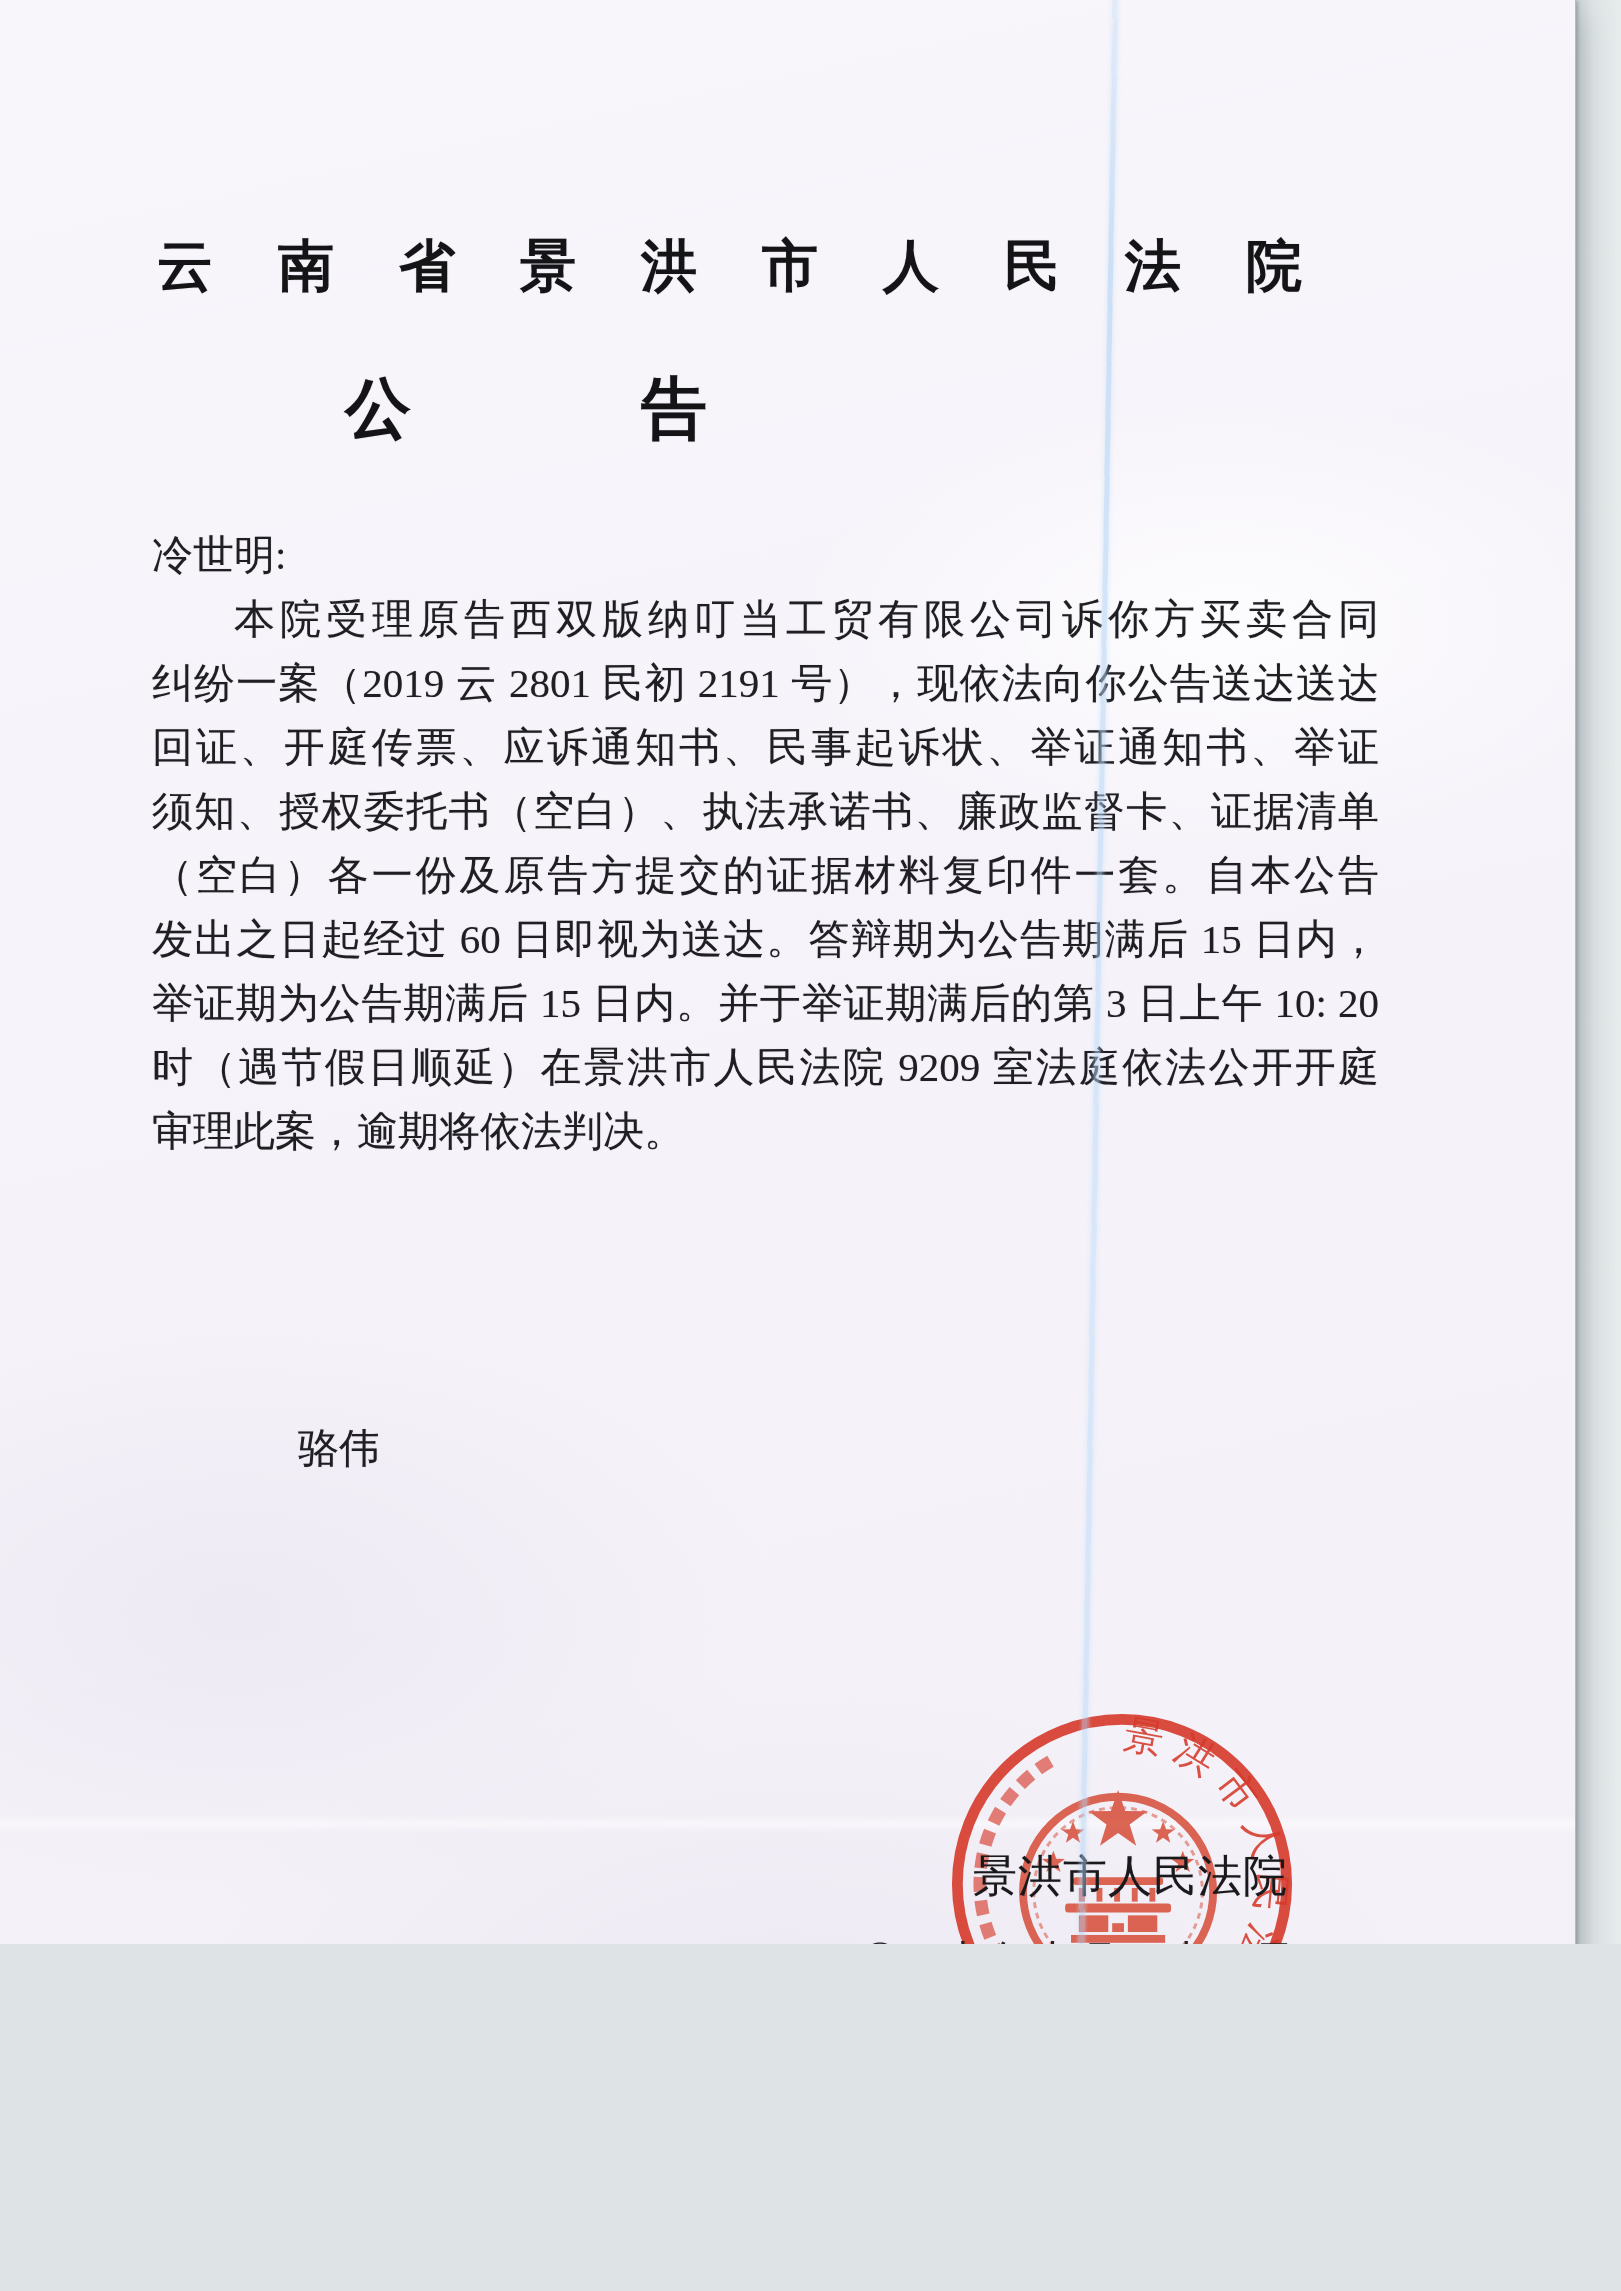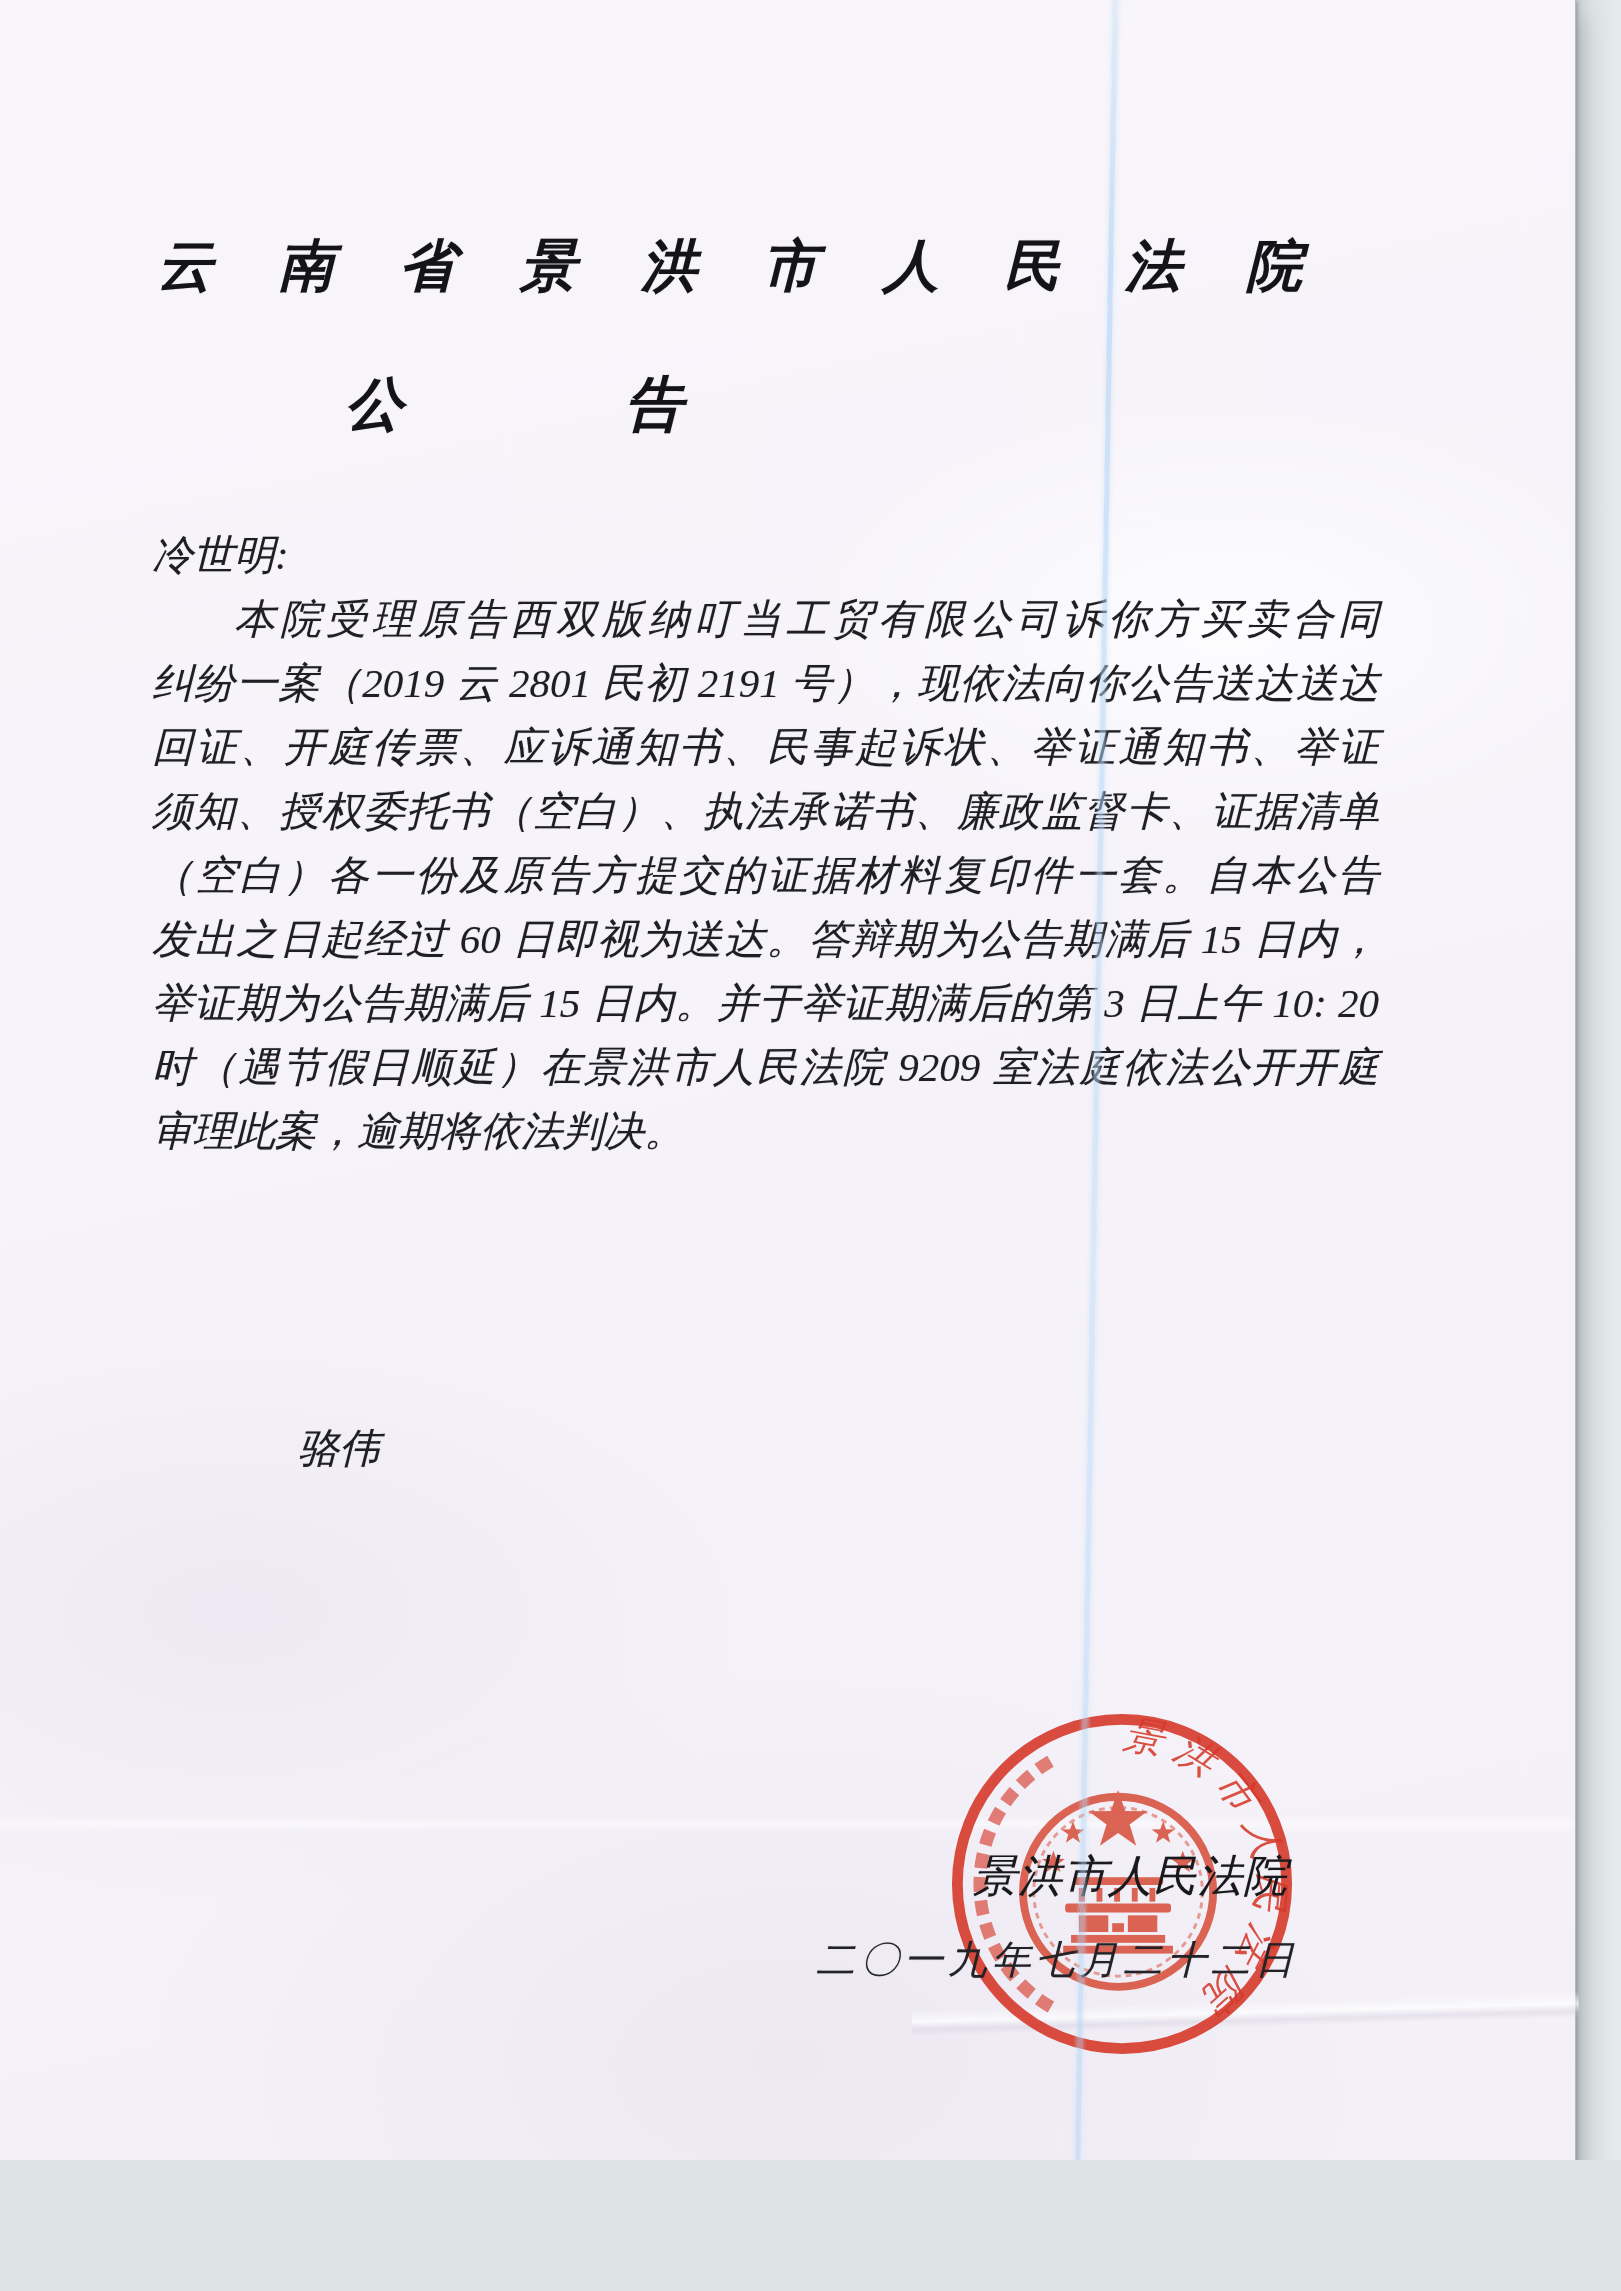--- a/index.html
+++ b/index.html
@@ -3,24 +3,23 @@
 <meta charset="utf-8">
 <style>
   html, body { margin: 0; padding: 0; }
   body {
     font-family: "Liberation Serif", "DejaVu Serif", serif;
     background: #dee3e6;
   }
   .scan {
     position: relative;
     width: 1621px;
-    height: 2160px;
+    height: 1944px;
     overflow: hidden;
     background: #f97316;
-    font-style: italic;
   }
   
   .bed-right {
     position: absolute; left: 1574px; top: 0; width: 47px; height: 100%;
     background: linear-gradient(to right, #c7ced0 0%, #dfe5e6 40%, #e6ebec 100%);
   }
   .bed-bottom {
     position: absolute; left: 0; top: 2238px; width: 1578px; height: 54px;
     background: linear-gradient(to bottom, #ccd3d7 0%, #e2e8ea 70%);
   }
@@ -59,21 +58,21 @@
   }
   .txt { position: absolute; color: #1f1f23; text-shadow: 0 0 1px rgba(35,35,40,0.35); }
   .court-title {
     left: 157px; top: 238px;
     font-size: 56px; font-weight: bold; letter-spacing: 65px;
     white-space: nowrap; line-height: 1; color: #141417;
     z-index: 10;
   }
   .doc-type {
     left: 345px; top: 376px;
-    font-size: 58px; font-weight: bold; letter-spacing: 82px;
+    font-size: 66px; font-weight: bold; letter-spacing: 82px;
     white-space: nowrap; line-height: 1; color: #141417;
     z-index: 10;
   }
   .body-block {
     left: 108px; top: 523px; width: 1227px;
     font-size: 41px; line-height: 64px;
     z-index: 10;
   }
   .bl { width: 100%; margin-left: 44px; }
   .bl.j { text-align: justify; text-align-last: justify; }

